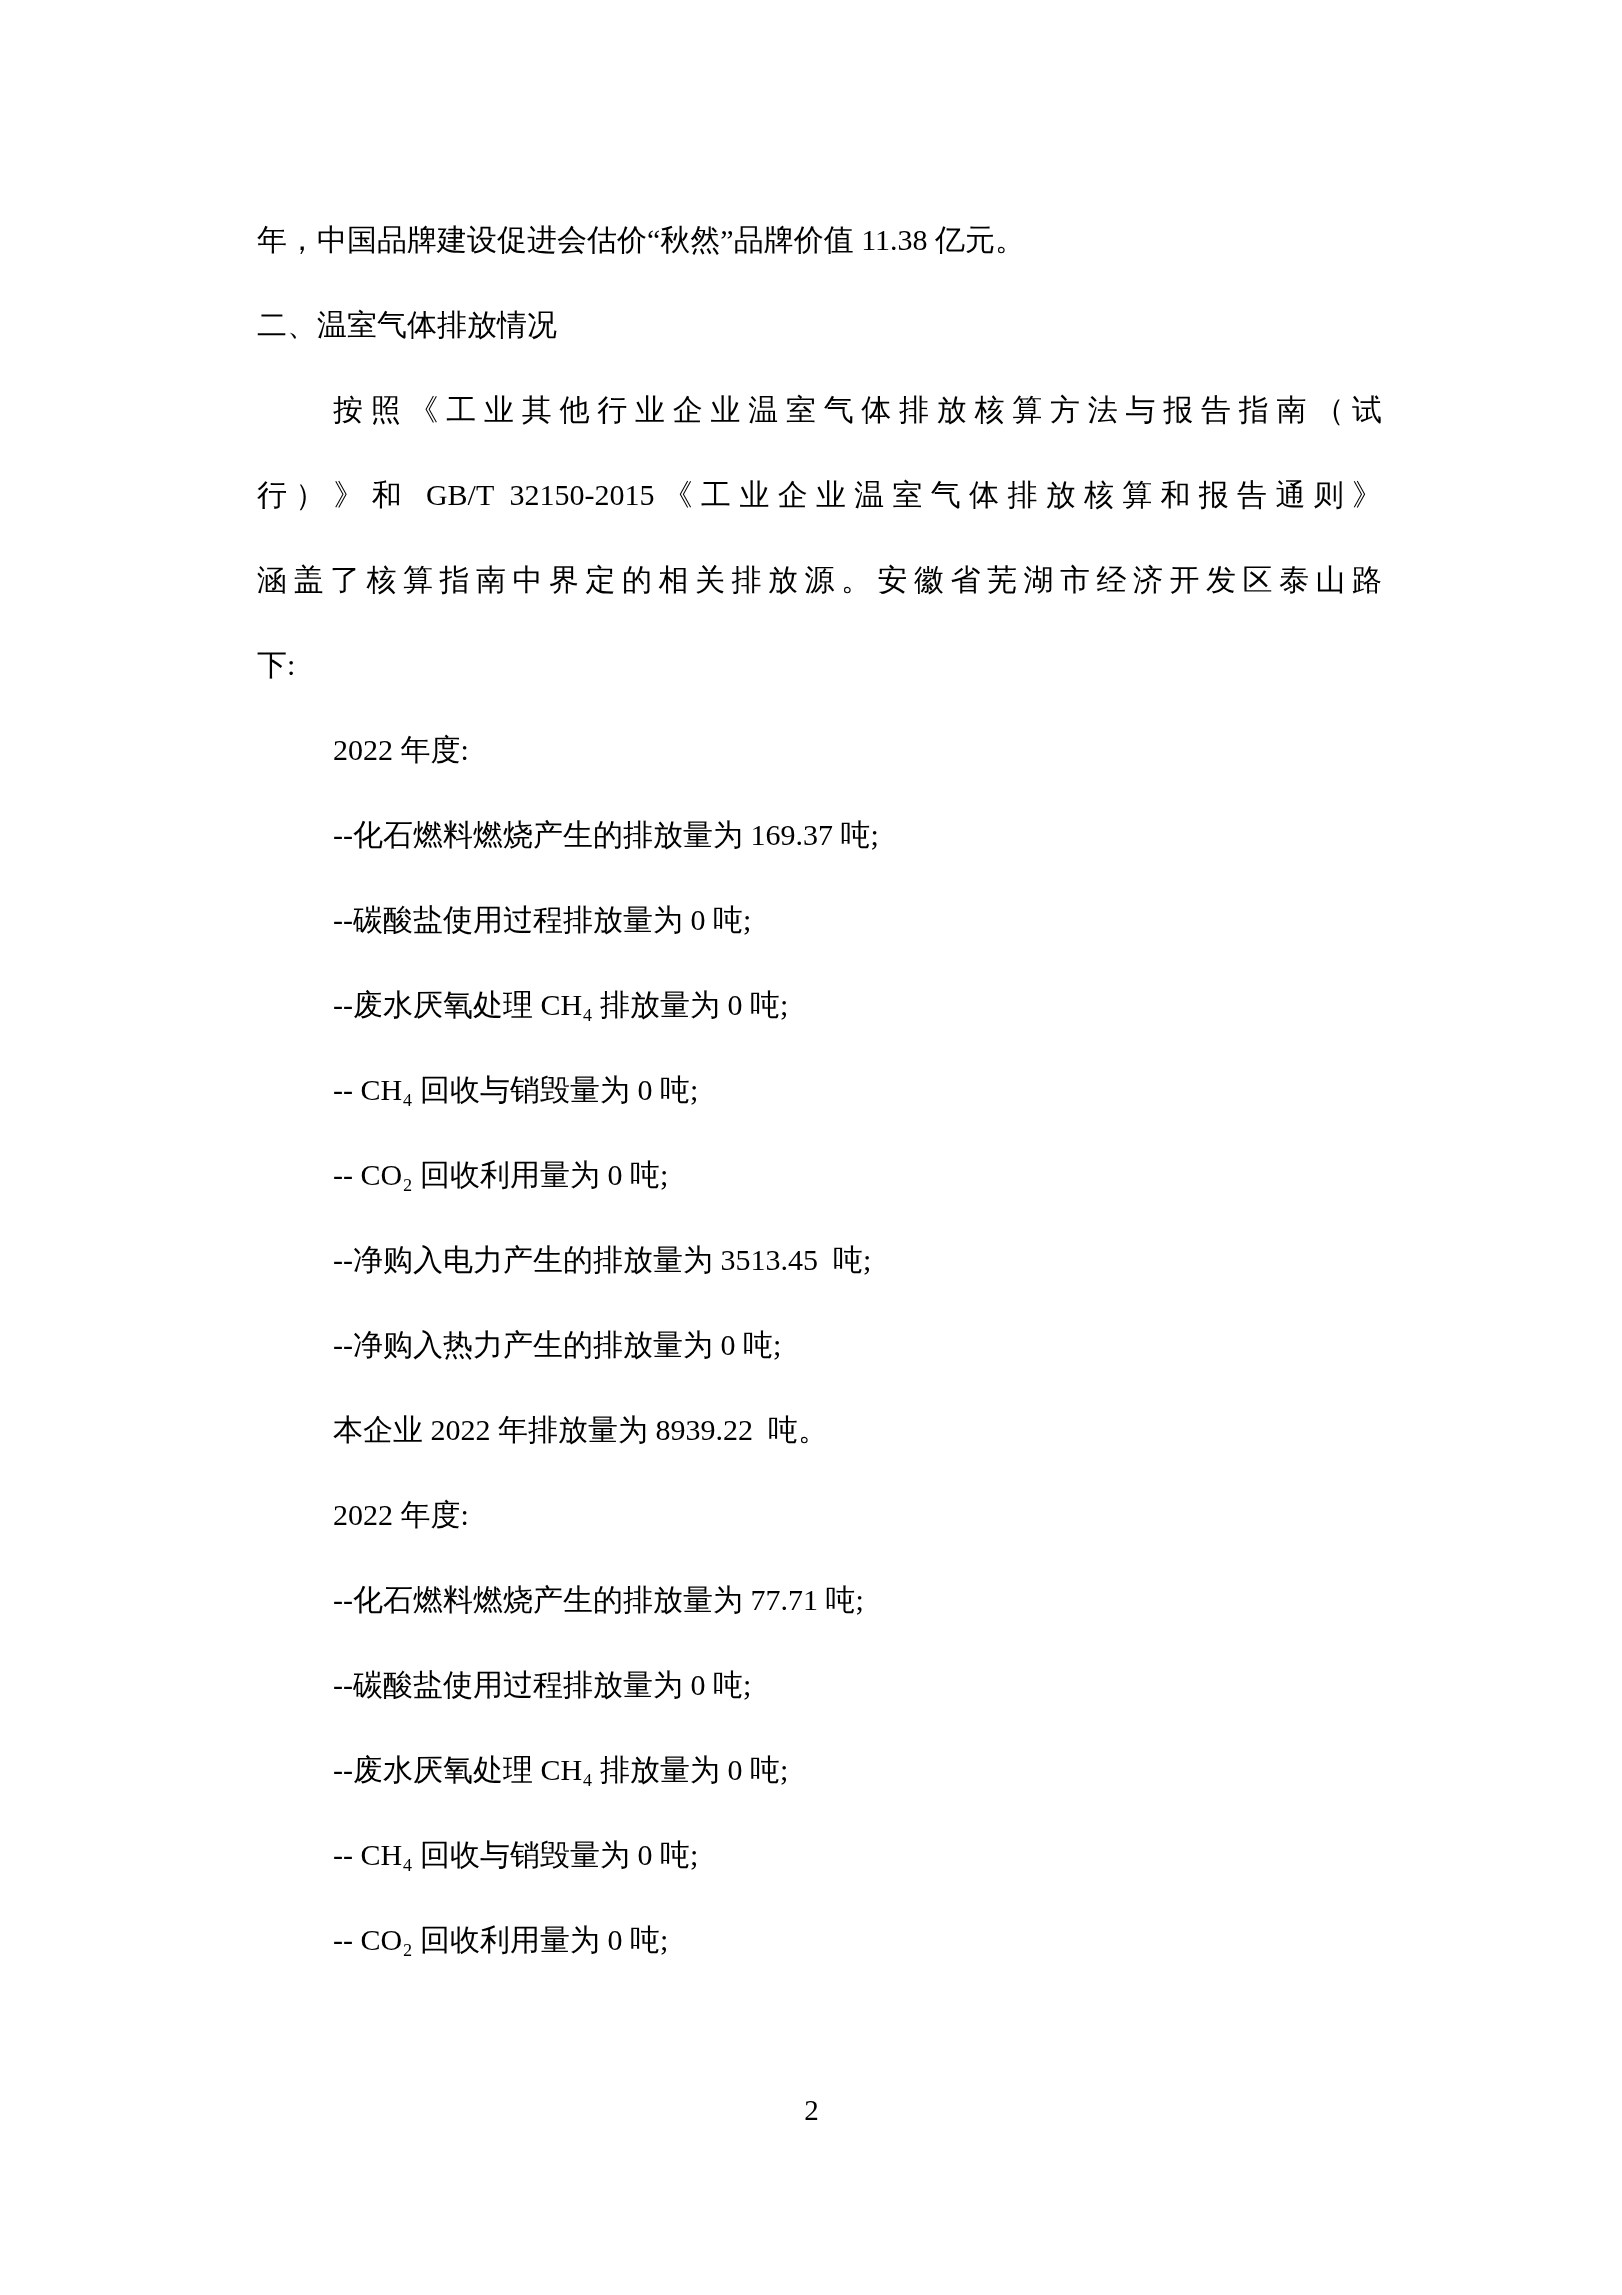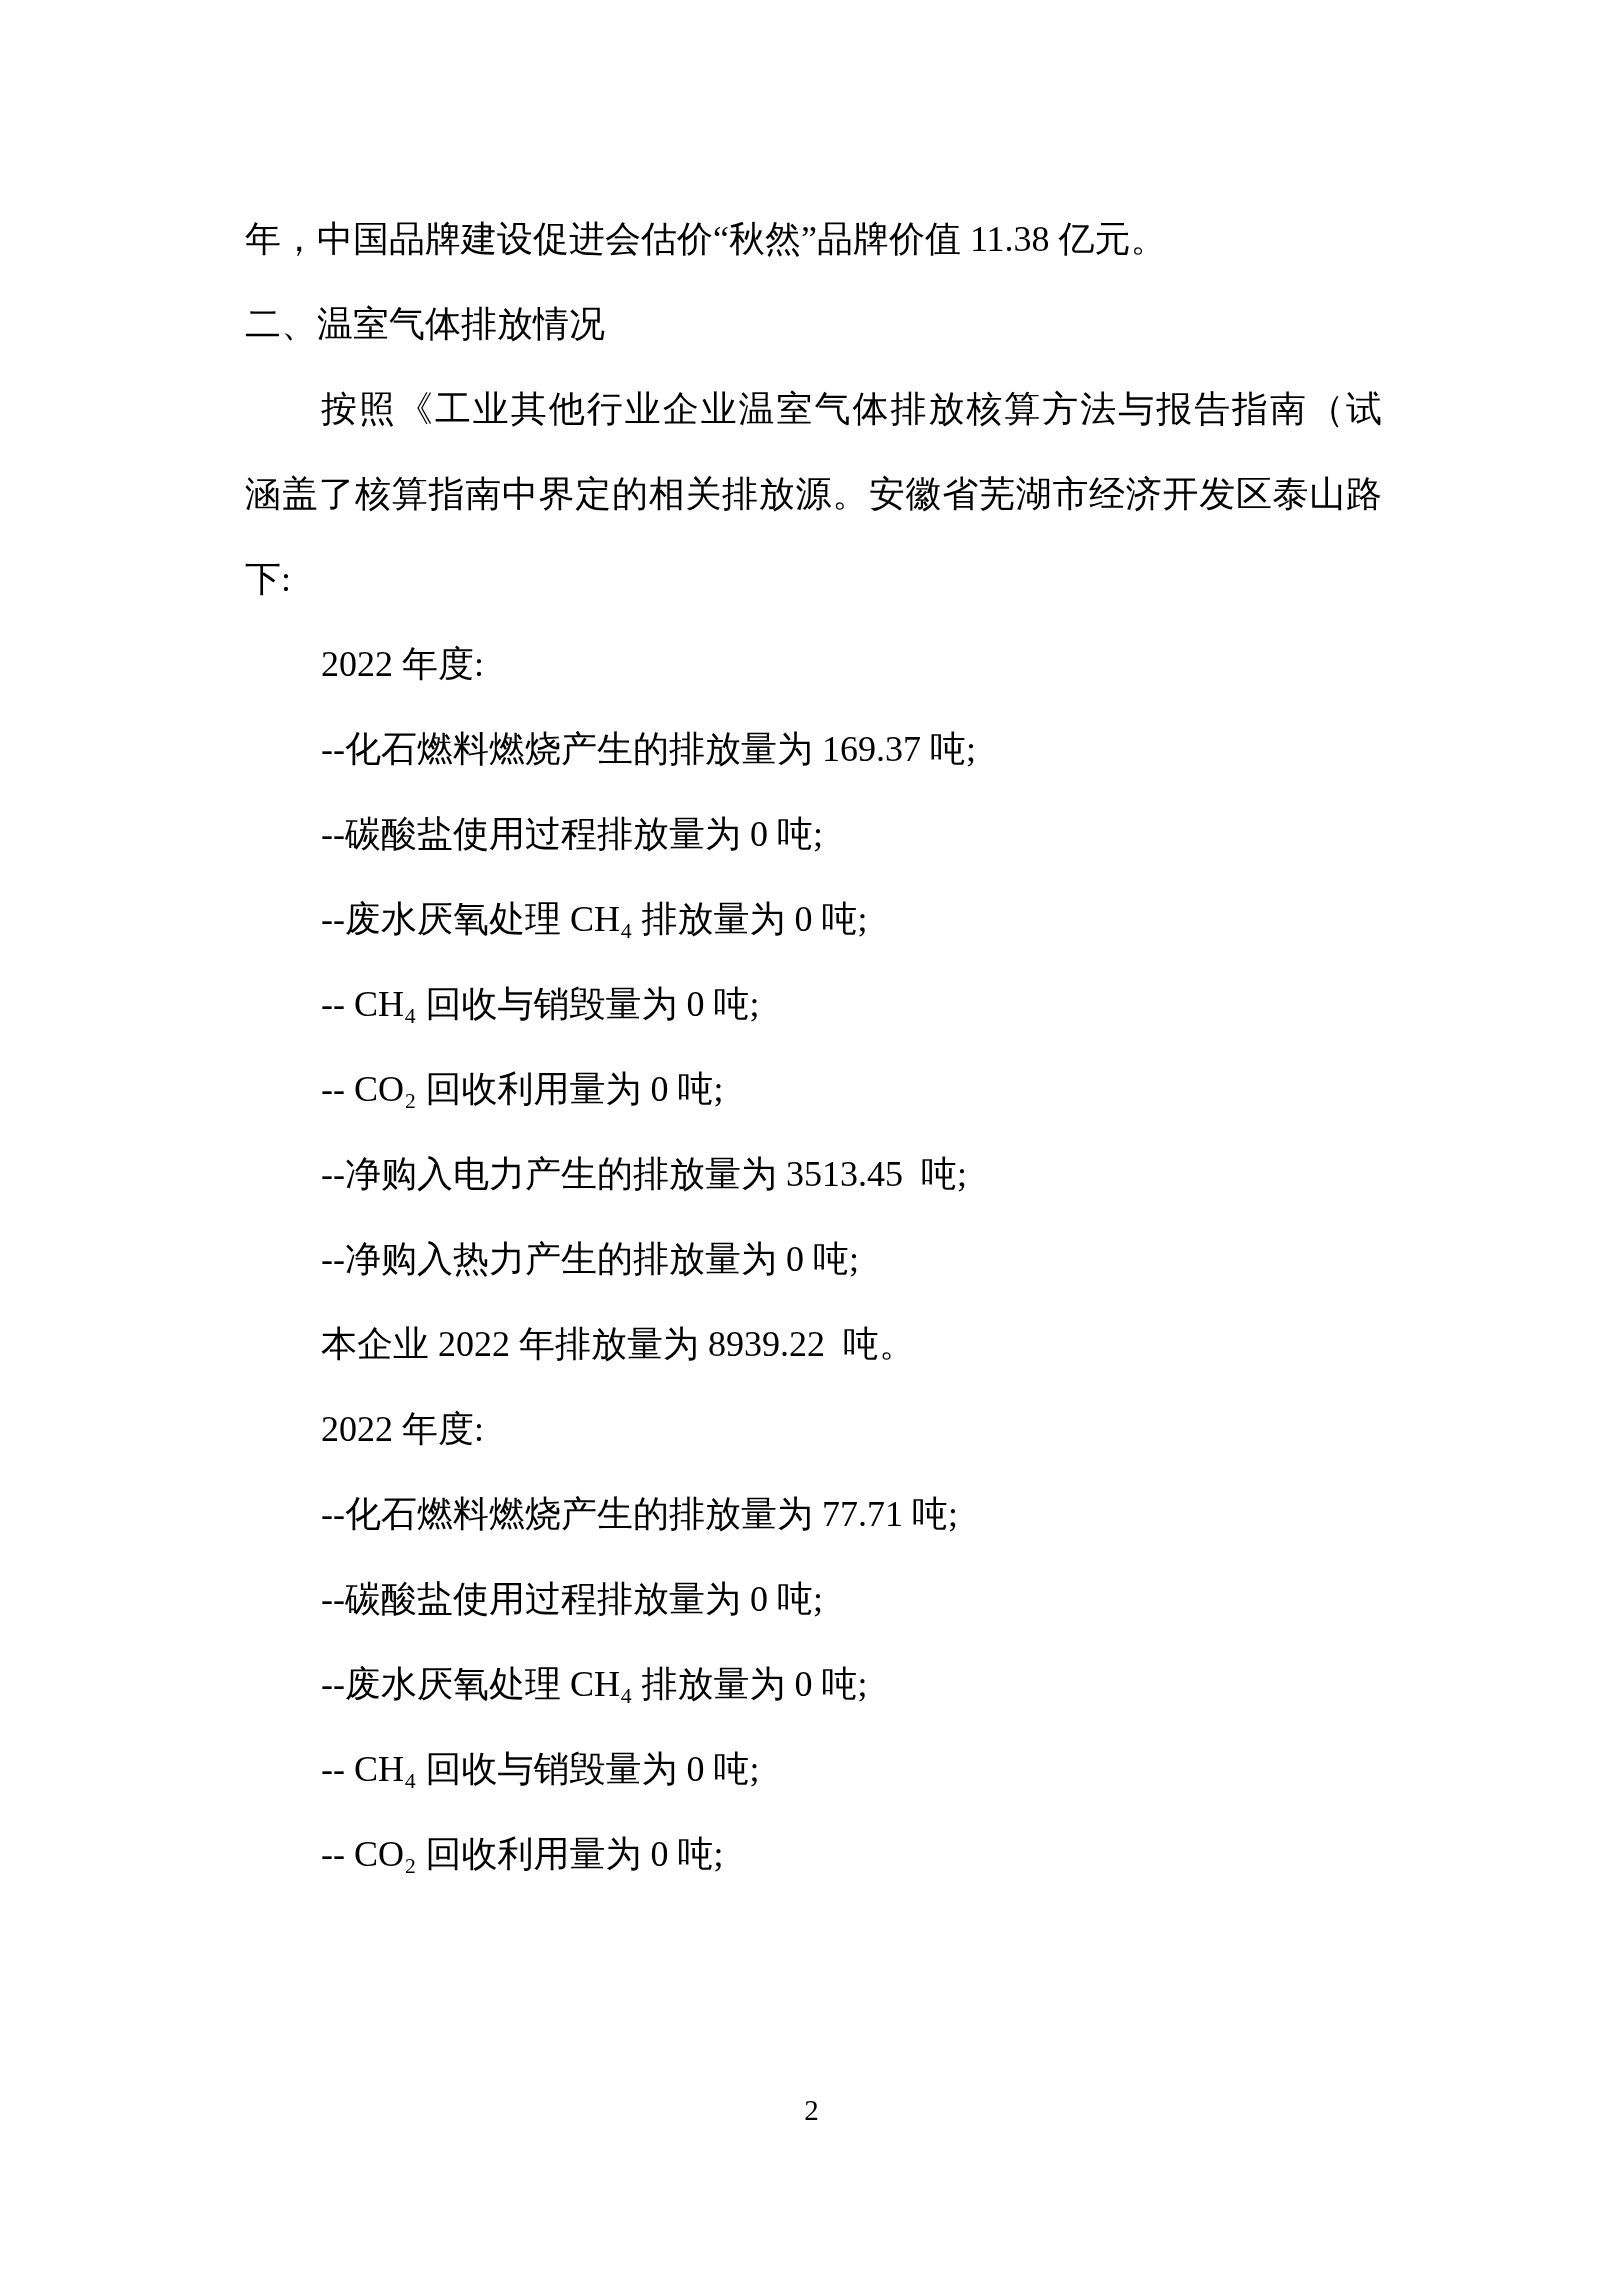--- a/index.html
+++ b/index.html
@@ -19,22 +19,23 @@
   }
   .content {
     position: absolute;
     left: 245px;
     top: 197px;
     width: 1137px;
   }
   .line {
     min-height: 85px;
     line-height: 85px;
-    font-size: 36px;
+    font-size: 30px;
     white-space: pre-wrap;
+    margin-left: 12px;
   }
   .indent {
     padding-left: 76px;
   }
   .fill {
     text-align: justify;
     text-align-last: justify;
   }
   .heading {
     font-weight: 400;
@@ -50,20 +51,21 @@
   }
 </style>
 </head>
 <body>
 
 <div class="page">
   <div class="content">
     <div class="line">年，中国品牌建设促进会估价“秋然”品牌价值 11.38 亿元。</div>
     <div class="line heading">二、温室气体排放情况</div>
     <div class="line fill indent">按照《工业其他行业企业温室气体排放核算方法与报告指南（试</div>
+    <div class="line fill">行）》和 GB/T 32150-2015《工业企业温室气体排放核算和报告通则》</div>
     <div class="line fill">涵盖了核算指南中界定的相关排放源。安徽省芜湖市经济开发区泰山路</div>
     <div class="line">下:</div>
     <div class="line indent">2022 年度:</div>
     <div class="line indent">--化石燃料燃烧产生的排放量为 169.37 吨;</div>
     <div class="line indent">--碳酸盐使用过程排放量为 0 吨;</div>
     <div class="line indent">--废水厌氧处理 CH₄ 排放量为 0 吨;</div>
     <div class="line indent">-- CH₄ 回收与销毁量为 0 吨;</div>
     <div class="line indent">-- CO₂ 回收利用量为 0 吨;</div>
     <div class="line indent">--净购入电力产生的排放量为 3513.45  吨;</div>
     <div class="line indent">--净购入热力产生的排放量为 0 吨;</div>

